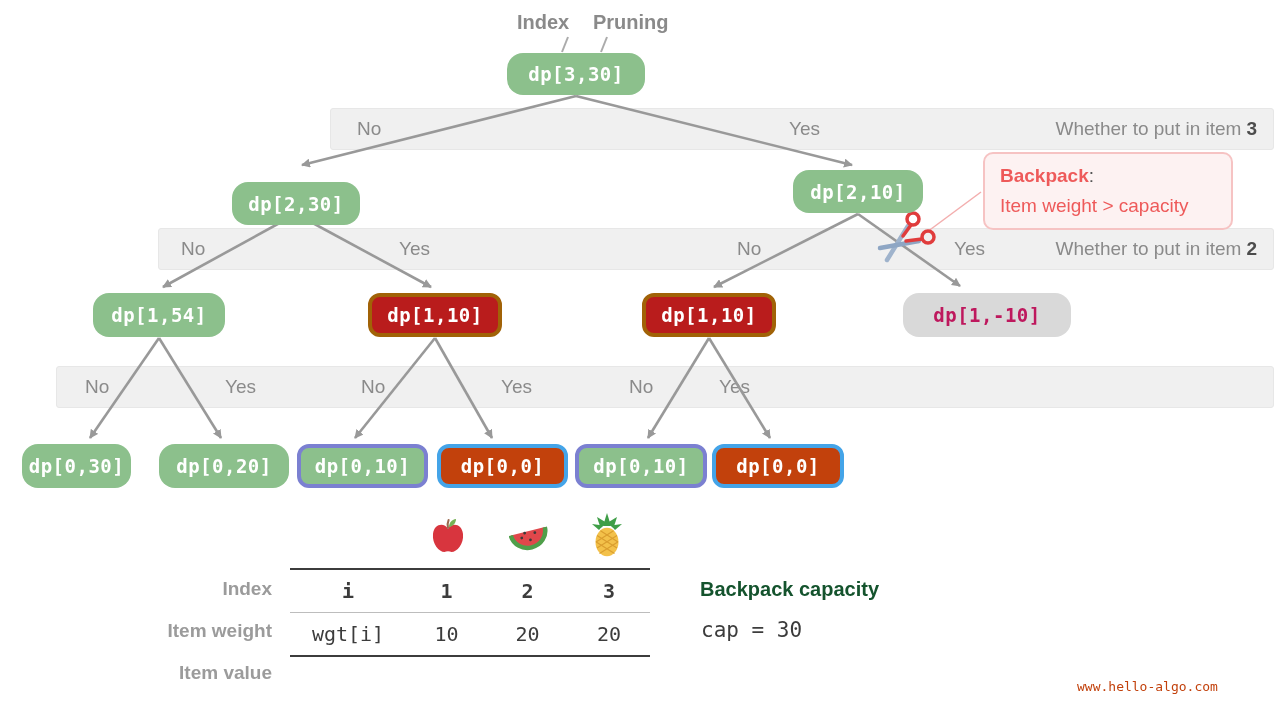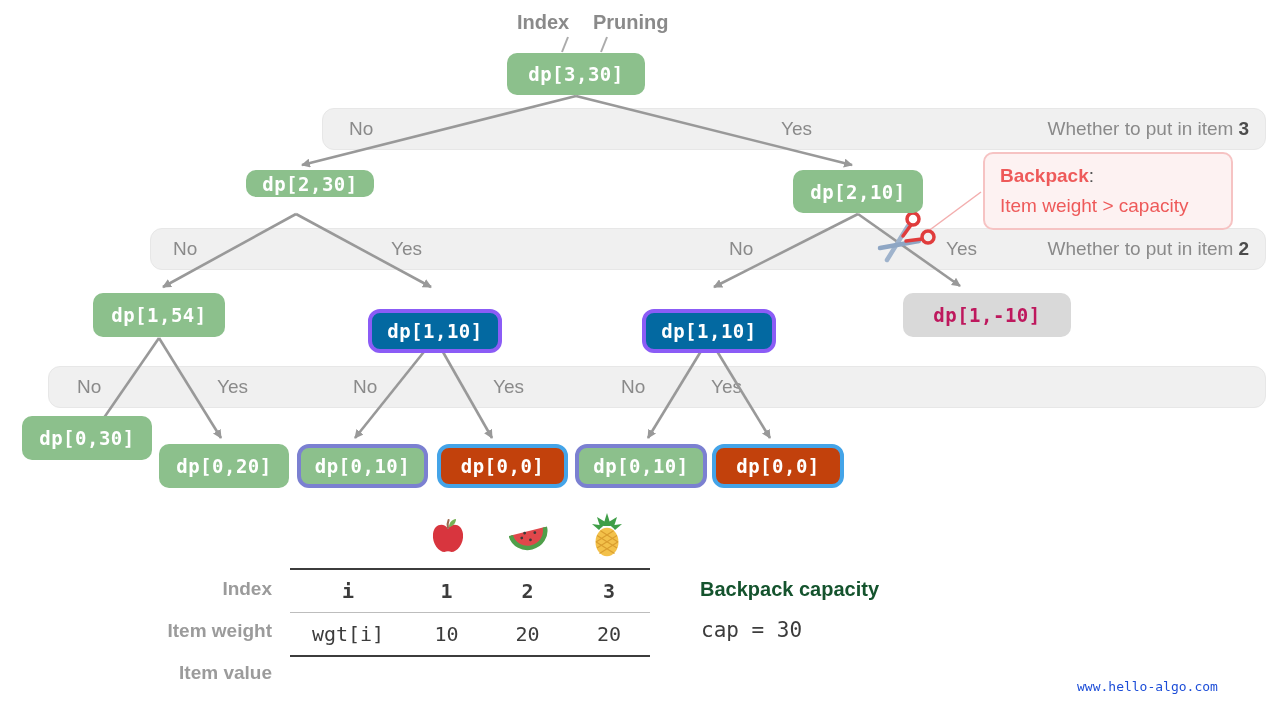--- a/index.html
+++ b/index.html
@@ -3,31 +3,31 @@
 <meta charset="utf-8">
 <style>
   html,body{margin:0;padding:0;background:#fff;}
   #canvas{position:relative;width:1280px;height:720px;background:#ffffff;overflow:hidden;
           font-family:"Liberation Sans",sans-serif;}
   svg.overlay{position:absolute;left:0;top:0;z-index:2;pointer-events:none;}
 
   .hdr-label{position:absolute;z-index:3;font-size:20px;font-weight:bold;color:#8A8A8A;}
 
   .band{position:absolute;height:42px;background:#F0F0F0;border:1px solid #E7E7E7;
-        border-radius:12px;box-sizing:border-box;z-index:1;}
+        border-radius:3px;box-sizing:border-box;z-index:1;margin-left:8px;}
   .band-label{position:absolute;top:0;line-height:40px;font-size:19px;color:#8A8A8A;}
   .band-q{position:absolute;right:16px;top:0;line-height:40px;font-size:19px;color:#8A8A8A;white-space:nowrap;text-align:center;}
   .band-q b{color:#4C4C4C;margin-left:5px;}
 
-  .node{position:absolute;z-index:3;border-radius:10px;box-sizing:border-box;
+  .node{position:absolute;z-index:3;border-radius:16px;box-sizing:border-box;
         display:flex;align-items:center;justify-content:center;
         font-family:"DejaVu Sans Mono",monospace;font-weight:bold;font-size:19px;
         letter-spacing:.5px;color:#fff;white-space:nowrap;}
   .node.green{background:#8CC08C;}
-  .node.green-orange{background:#0369a1;border:4px solid #8b5cf6;border-radius:12px;margin-top:16px;}
+  .node.green-orange{background:#b91c1c;border:4px solid #a16207;border-radius:12px;}
   .node.green-purple{background:#8CC08C;border:4px solid #7B80D1;border-radius:12px;}
   .node.green-blue{background:#c2410c;border:4px solid #44A4E8;border-radius:12px;}
   .node.gray{background:#D9D9D9;color:#be185d;}
 
   .pruning{position:absolute;left:983px;top:152px;width:250px;z-index:4;box-sizing:border-box;
            background:#FDF2F2;border:2px solid #F6C3C3;border-radius:10px;
            padding:7px 15px;font-size:19px;line-height:30px;color:#EE5A5A;}
   .pruning .t{font-weight:bold;}
   .pruning .c{color:#555;}
 
@@ -41,21 +41,21 @@
   .tbl .cell{text-align:center;}
   .tbl .c0{width:116px;} .tbl .c1{width:81px;} .tbl .c2{width:81px;} .tbl .c3{width:82px;}
 
   .fruit{position:absolute;z-index:3;}
 
   .backpack-label{position:absolute;left:700px;top:578px;z-index:3;
                   font-size:20px;font-weight:bold;color:#14532d;}
   .backpack-value{position:absolute;left:701px;top:618px;z-index:3;
                   font-family:"DejaVu Sans Mono",monospace;font-size:21px;color:#3C3C3C;}
   .watermark{position:absolute;left:1077px;top:679px;z-index:3;
-             font-family:"DejaVu Sans Mono",monospace;font-size:13px;color:#1d4ed8;}
+             font-family:"DejaVu Sans Mono",monospace;font-size:13px;color:#c2410c;}
 </style>
 </head>
 <body>
 
 <div id="canvas">
 
   <div class="hdr-label" style="left:517px;top:11px;">Index</div>
   <div class="hdr-label" style="left:593px;top:11px;">Pruning</div>
 
   <div id="bands">
@@ -114,27 +114,27 @@
       <line x1="919" y1="241" x2="880" y2="248" stroke="#8EA6C4" stroke-width="4.5" stroke-linecap="round"></line>
       <line x1="911" y1="225" x2="903" y2="236" stroke="#E03C3C" stroke-width="3.5" stroke-linecap="round"></line>
       <line x1="922" y1="239" x2="906" y2="241" stroke="#E03C3C" stroke-width="3.5" stroke-linecap="round"></line>
       <circle cx="913" cy="219" r="6" fill="none" stroke="#E03C3C" stroke-width="3.5"></circle>
       <circle cx="928" cy="237" r="6" fill="none" stroke="#E03C3C" stroke-width="3.5"></circle>
     </g>
   </svg>
 
   <div id="nodes">
       <div class="node green" style="left: 507px; top: 53px; width: 138px; height: 42px;">dp[3,30]</div>
-      <div class="node green" style="left: 232px; top: 170px; width: 128px; height: 27px; margin-left: 14px;">dp[2,30]</div>
+      <div class="node green" style="left: 232px; top: 182px; width: 128px; height: 43px;">dp[2,30]</div>
       <div class="node green" style="left: 793px; top: 170px; width: 130px; height: 43px;">dp[2,10]</div>
       <div class="node green" style="left: 93px; top: 293px; width: 132px; height: 44px;">dp[1,54]</div>
       <div class="node green-orange" style="left: 368px; top: 293px; width: 134px; height: 44px;">dp[1,10]</div>
       <div class="node green-orange" style="left: 642px; top: 293px; width: 134px; height: 44px;">dp[1,10]</div>
       <div class="node gray" style="left: 903px; top: 293px; width: 168px; height: 44px;">dp[1,-10]</div>
-      <div class="node green" style="left: 22px; top: 416px; width: 130px; height: 44px;">dp[0,30]</div>
+      <div class="node green" style="left: 22px; top: 444px; width: 109px; height: 44px;">dp[0,30]</div>
       <div class="node green" style="left: 159px; top: 444px; width: 130px; height: 44px;">dp[0,20]</div>
       <div class="node green-purple" style="left: 297px; top: 444px; width: 131px; height: 44px;">dp[0,10]</div>
       <div class="node green-blue" style="left: 437px; top: 444px; width: 131px; height: 44px;">dp[0,0]</div>
       <div class="node green-purple" style="left: 575px; top: 444px; width: 132px; height: 44px;">dp[0,10]</div>
       <div class="node green-blue" style="left: 712px; top: 444px; width: 132px; height: 44px;">dp[0,0]</div>
     </div>
 
   <div class="pruning">
     <span class="t">Backpack</span><span class="c">:</span><br>
     <span>Item weight &gt; capacity</span>

